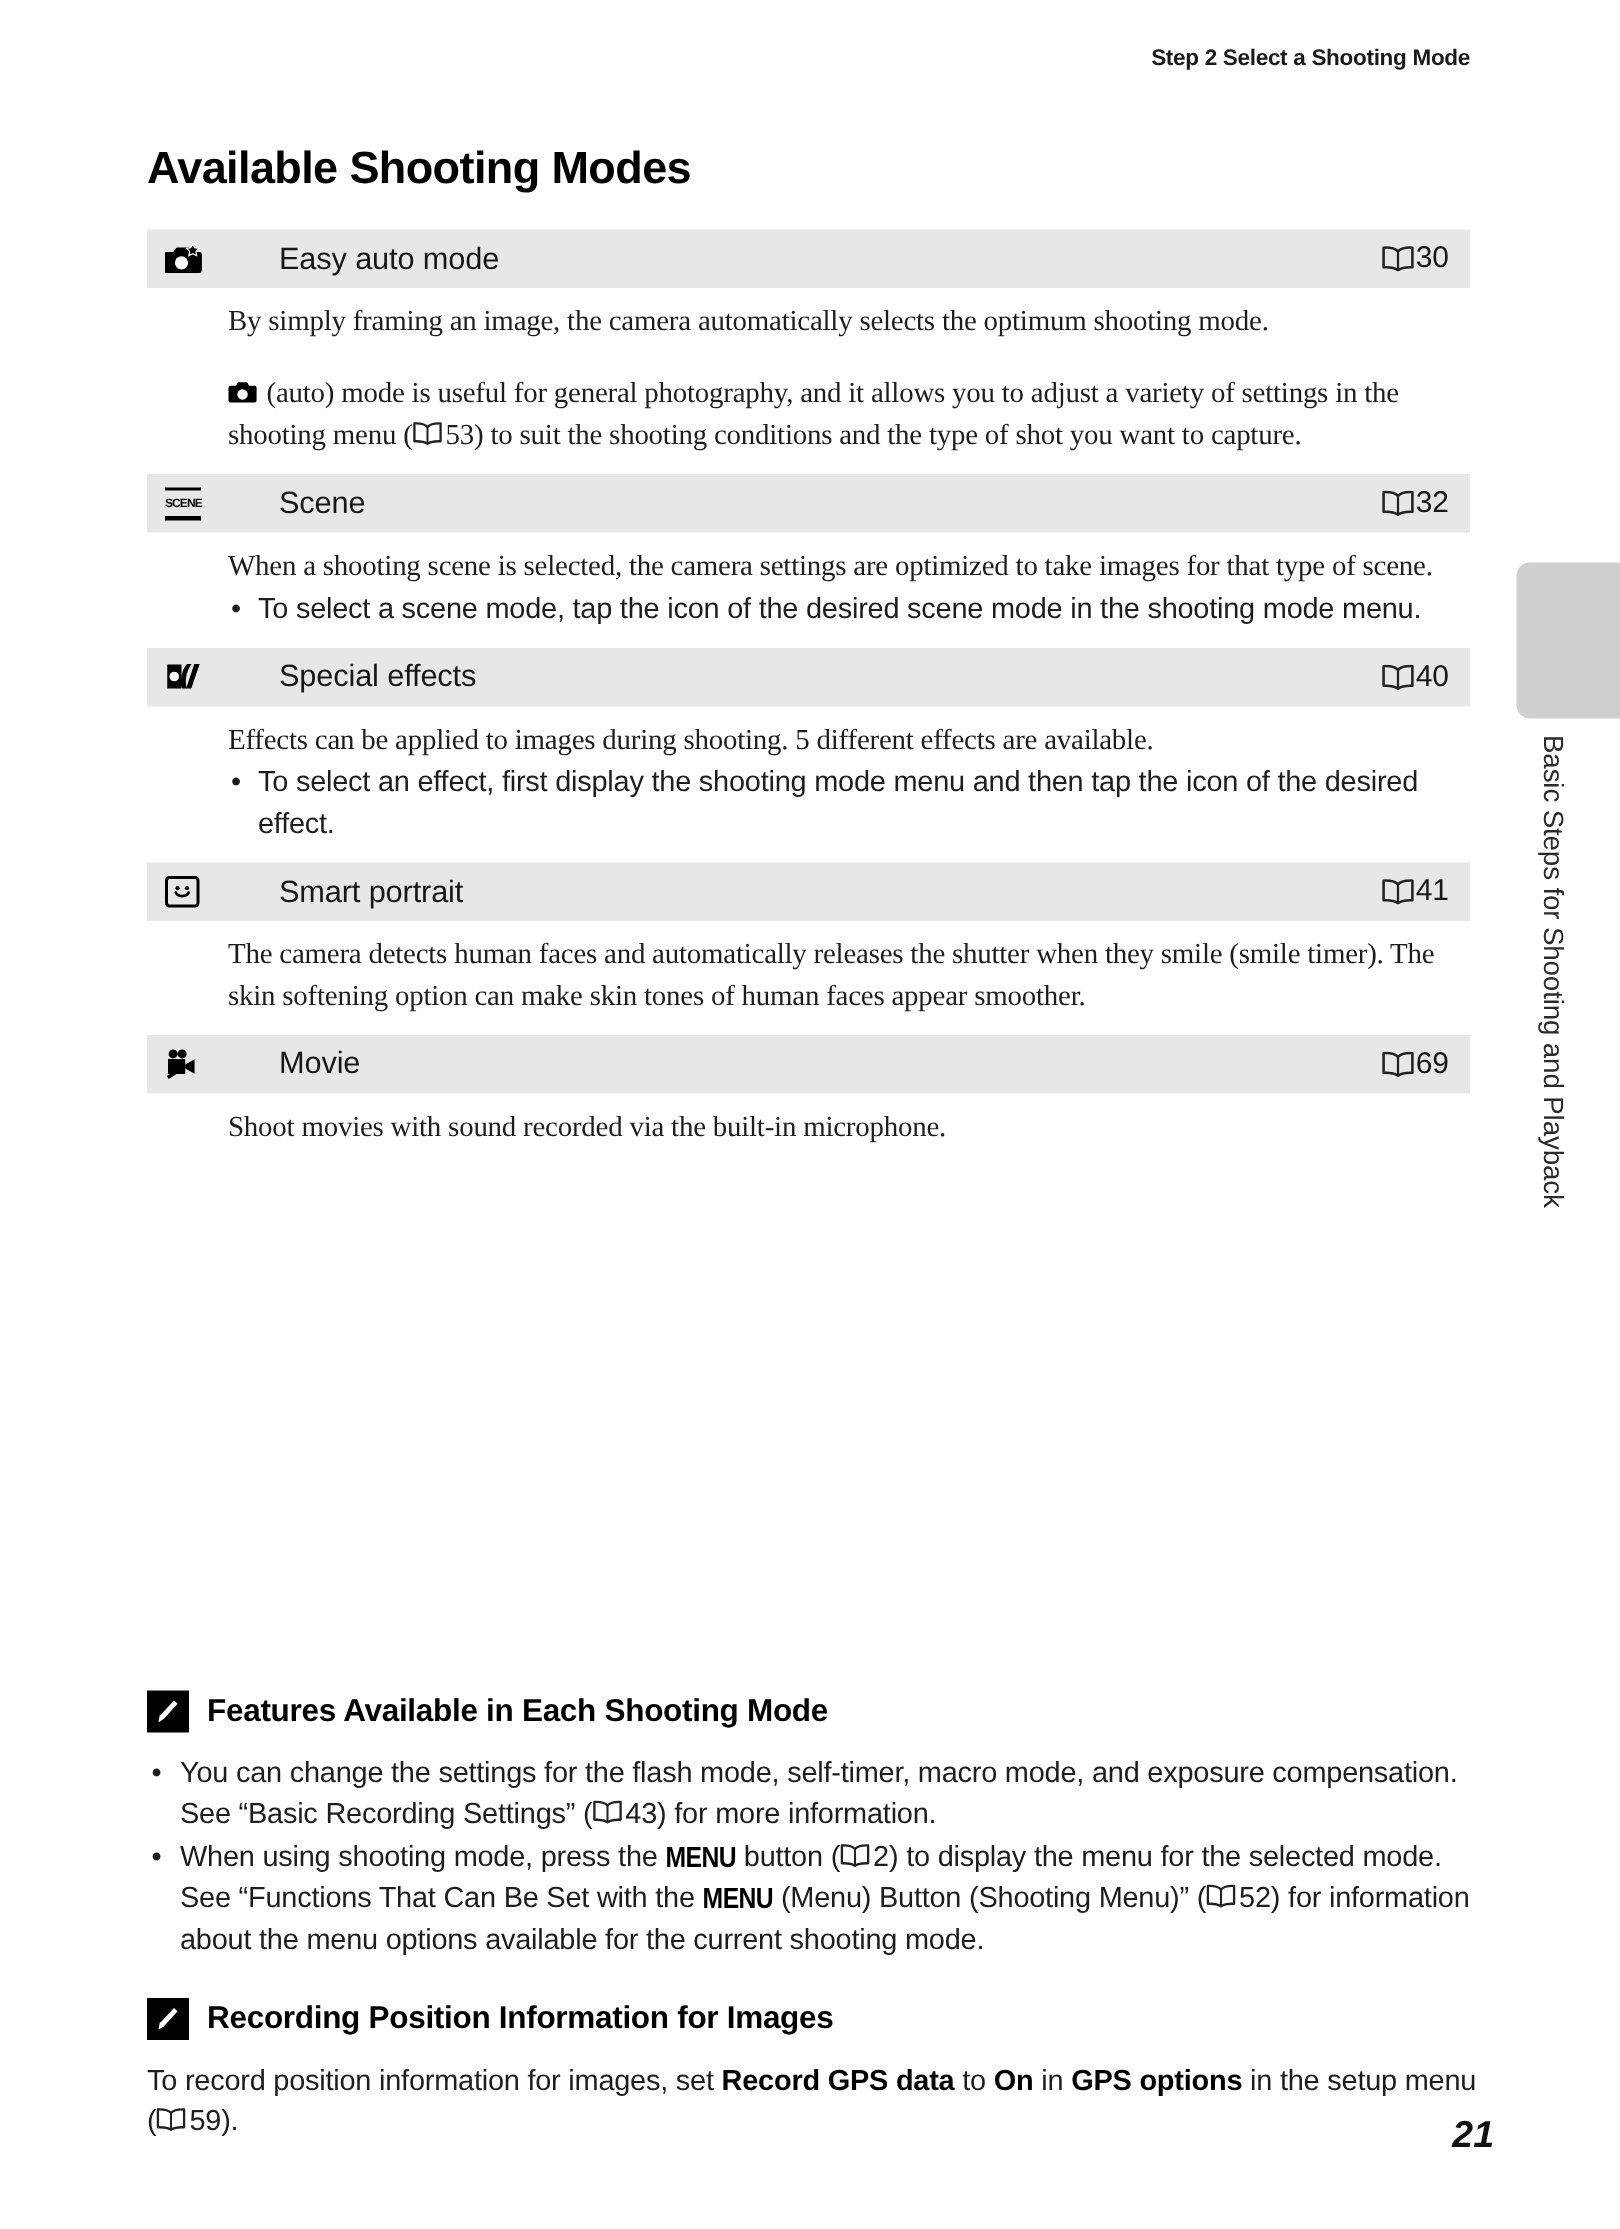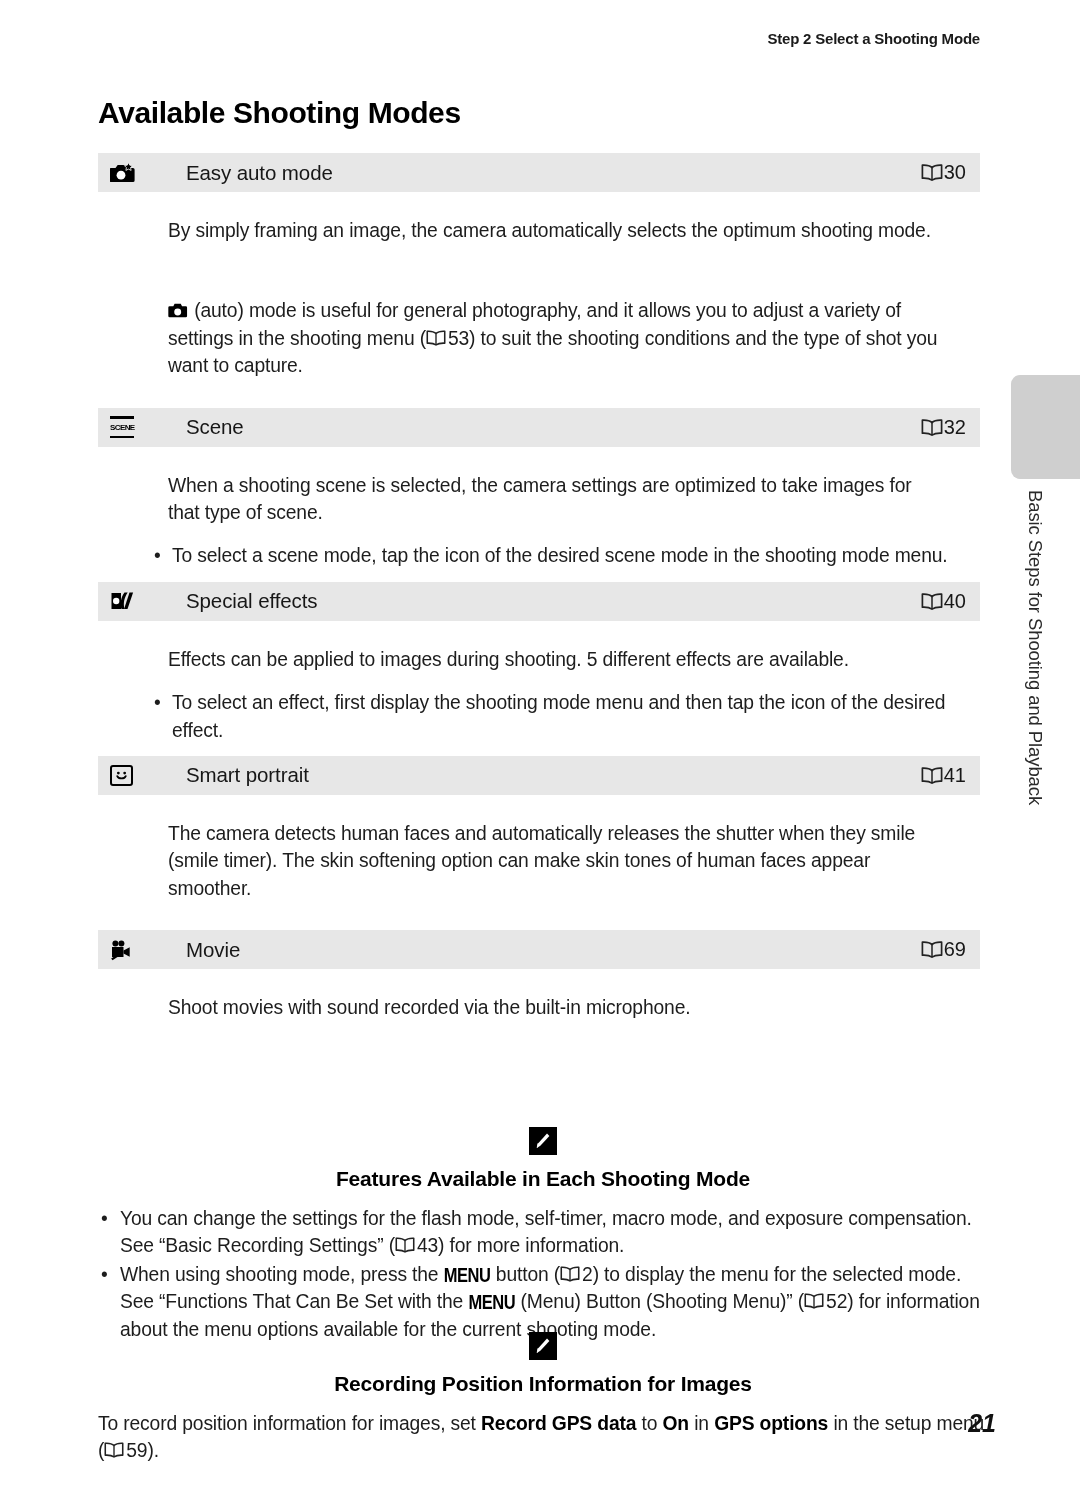--- a/index.html
+++ b/index.html
@@ -76,21 +76,21 @@
     font-size: 20px;
     color: #171717;
   }
   .mode-row-body {
     padding: 9px 16px 12px 54px;
     font-size: 19.3px;
     line-height: 1.42;
     color: #1d1d1d;
     letter-spacing: -0.15px;
   }
-  .mode-row-body p { margin: 16px; }
+  .mode-row-body p { margin: 0; font-family: Liberation Serif, serif; }
   .bullet-line {
     display: flex;
     margin-top: 1px;
   }
   .bullet-line .bullet {
     flex: 0 0 20px;
     text-align: left;
     padding-left: 2px;
   }
   .bullet-line .bullet-text { flex: 1 1 auto; }
@@ -150,21 +150,20 @@
     display: inline-flex; align-items: center; justify-content: center;
     vertical-align: -6px;
   }
 
   
   .note-section { position: absolute; left: 98px; width: 890px; }
   .note-title {
     display: flex; align-items: center; gap: 12px;
     font-size: 21px; font-weight: bold; color: #000;
     letter-spacing: -0.2px;
-    flex-direction: column;
   }
   .note-body {
     font-size: 19.3px; line-height: 1.42; color: #1d1d1d;
     letter-spacing: -0.15px;
   }
   .note-bullets { margin-top: 14px; }
   .note-bullets .bullet-line { margin-bottom: 1px; }
   .note-bullets .bullet { flex: 0 0 22px; padding-left: 3px; }
 
   

